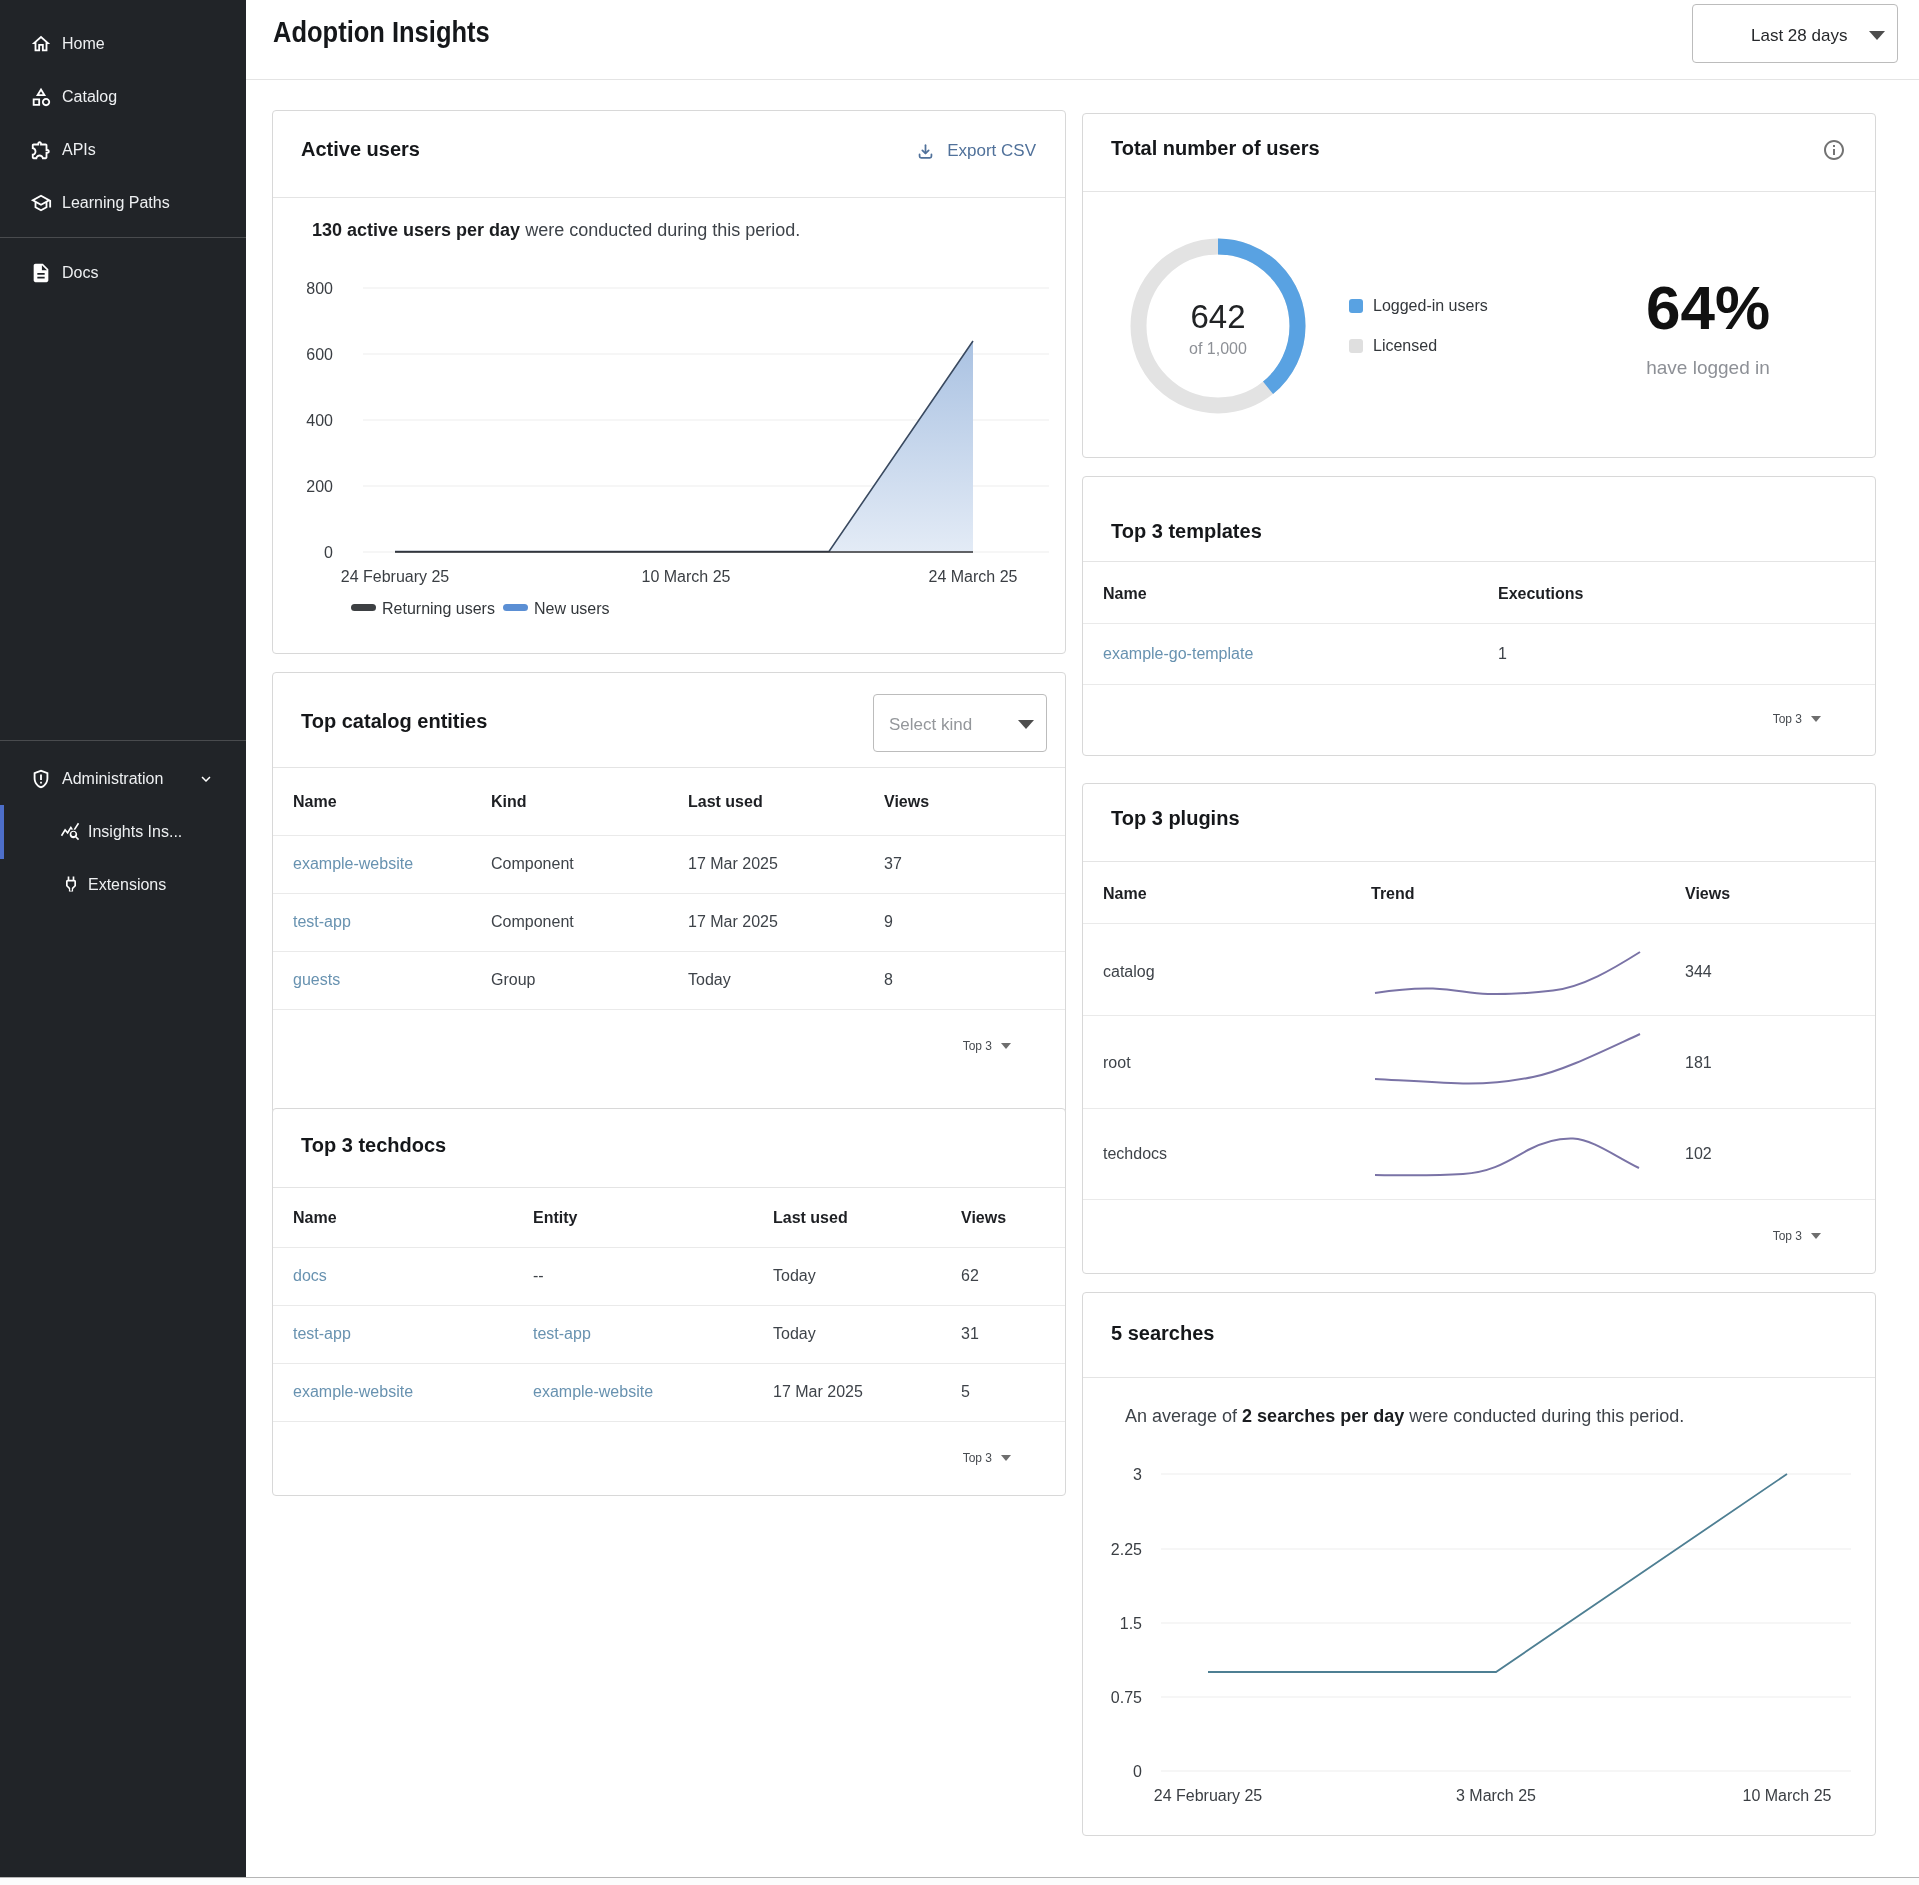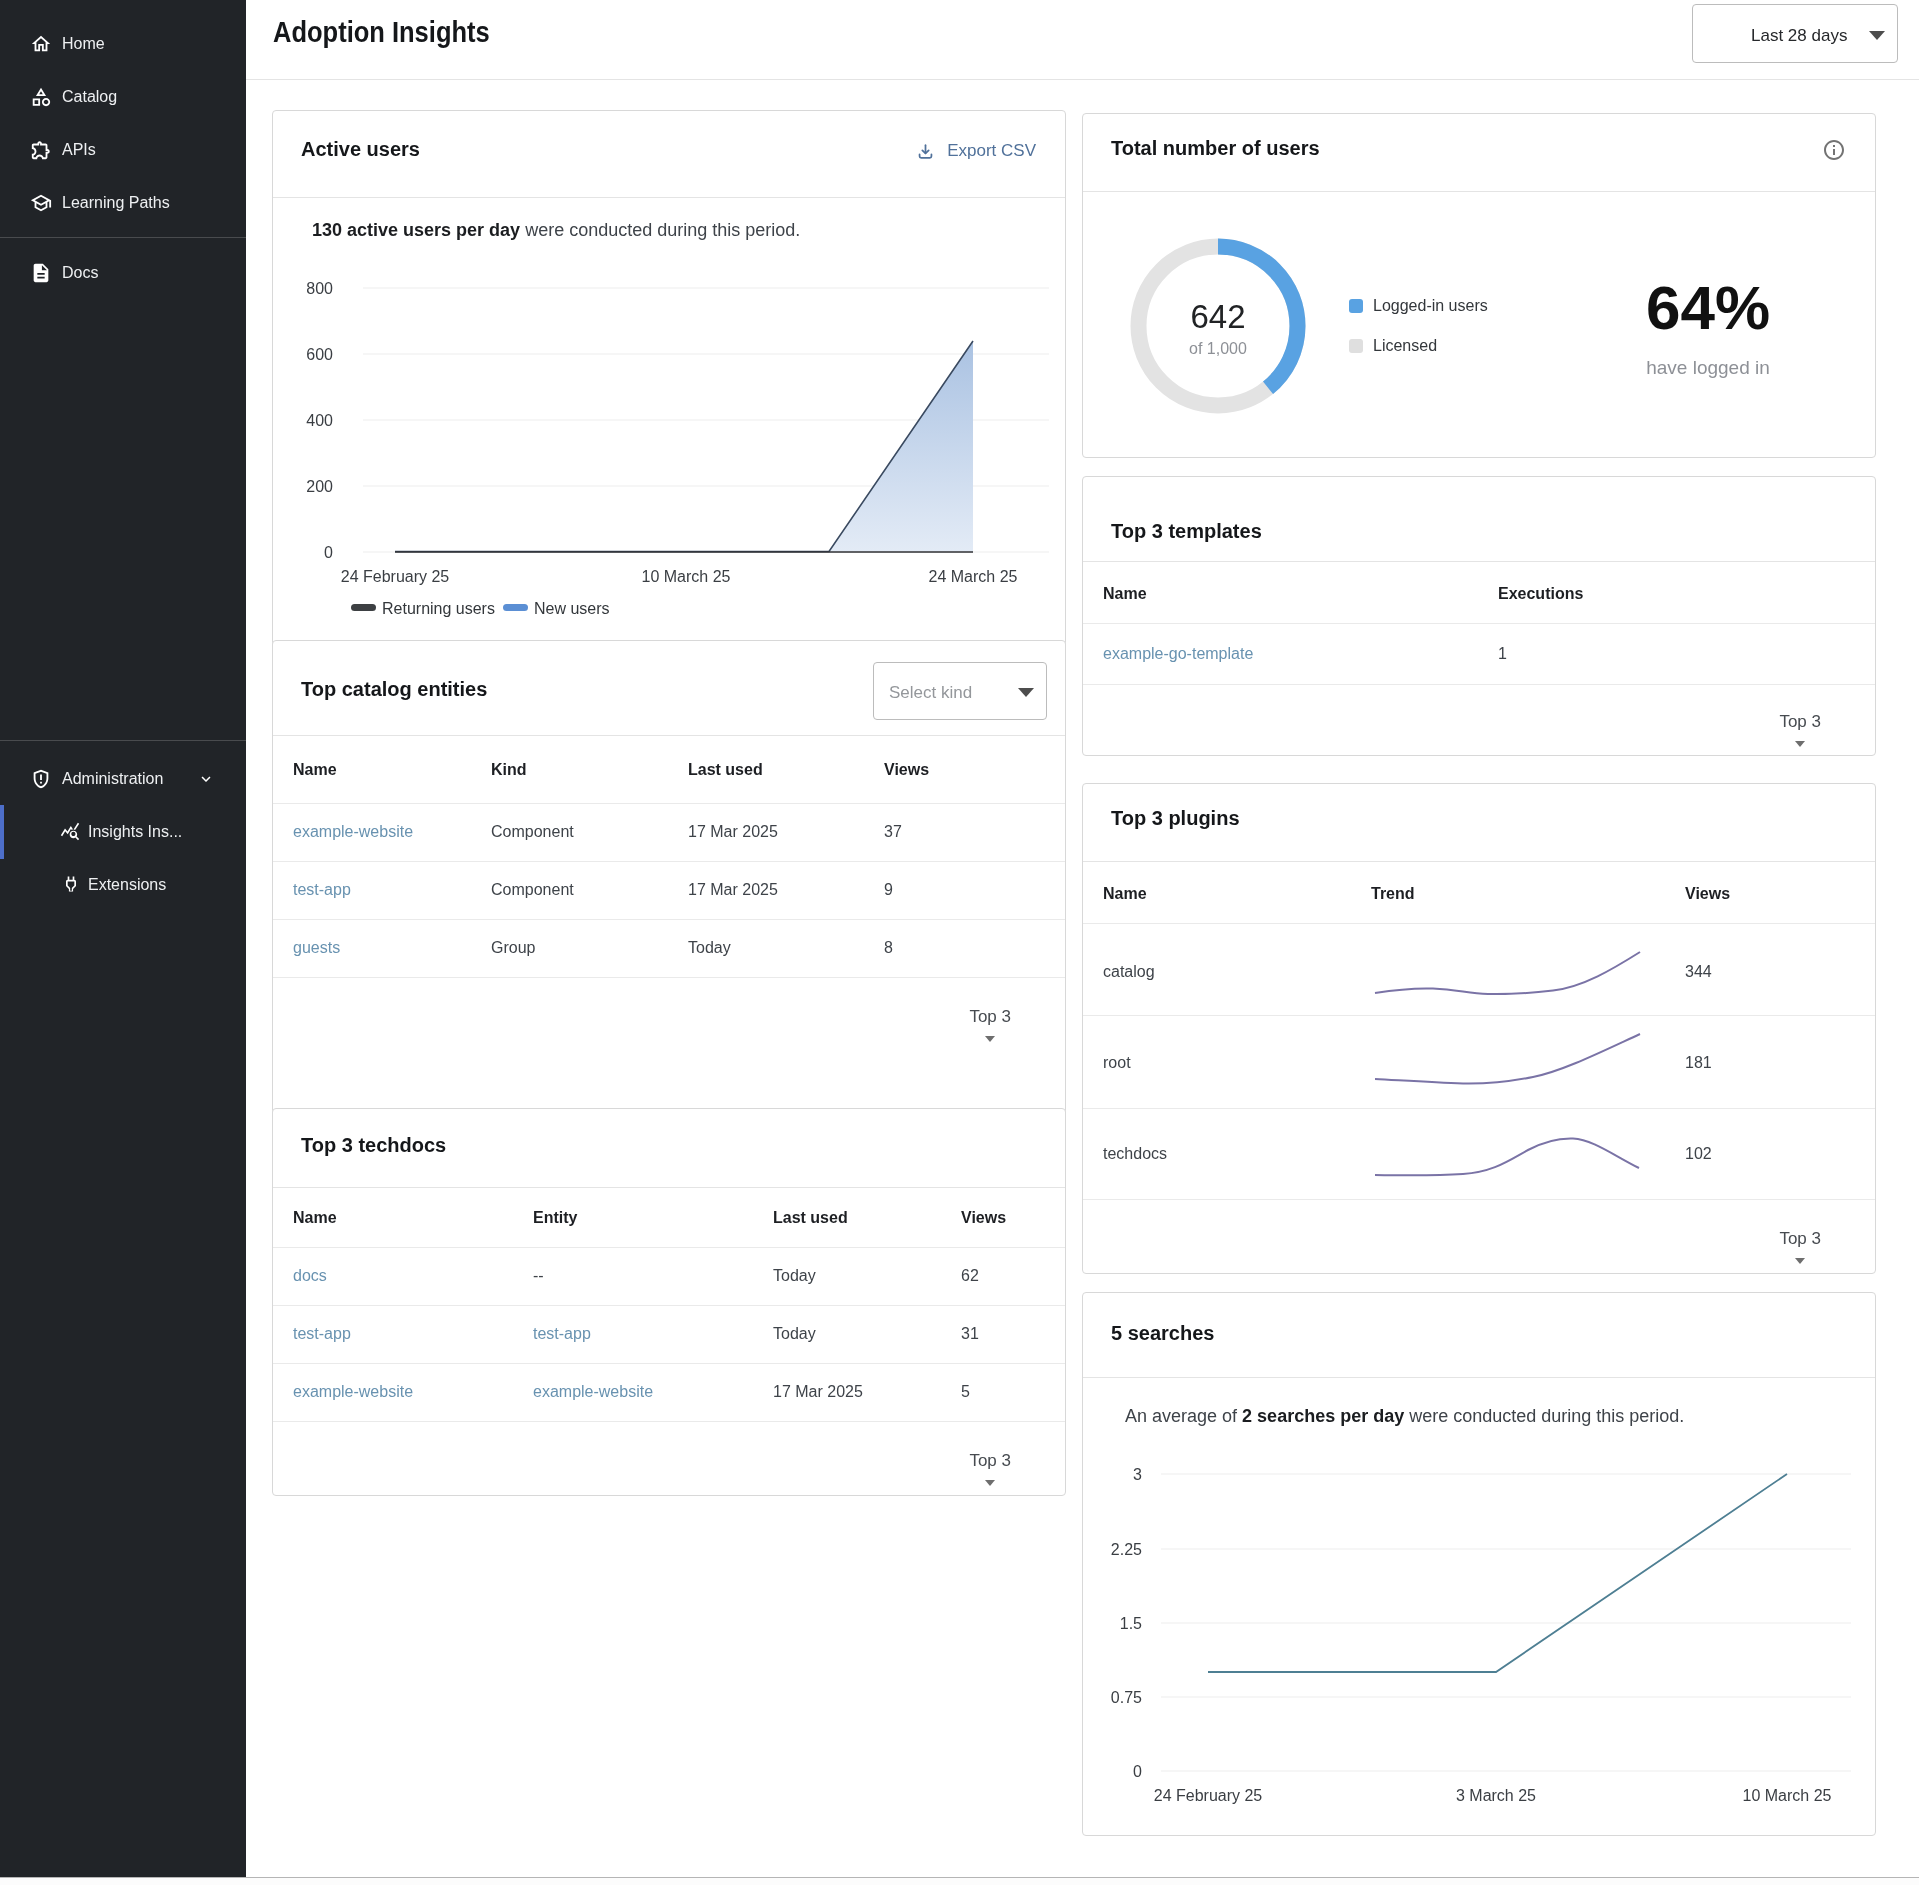--- a/index.html
+++ b/index.html
@@ -6,21 +6,21 @@
 html,body { width:1919px; height:1885px; }
 body { position:relative; font-family:"Liberation Sans",sans-serif; background:#fff; color:#17191c; overflow:hidden; }
 .abs { position:absolute; }
 .card { position:absolute; background:#fff; border:1px solid #d8d8d8; border-radius:4px; }
 .ctitle { position:absolute; font-size:20px; font-weight:bold; line-height:24px; color:#15171a; }
 .hdiv { position:absolute; left:0; right:0; height:1px; background:#e4e4e4; }
 .rdiv { position:absolute; left:0; right:0; height:1px; background:#eaeaea; }
 .th { position:absolute; font-size:16px; font-weight:bold; line-height:16px; color:#1d1f23; }
 .td { position:absolute; font-size:16px; line-height:16px; color:#3e4349; }
 .lnk { color:#6892b0; }
-.foot { position:absolute; display:flex; align-items:center; gap:9px; font-size:17px; color:#474b50;flex-direction:column; }
+.foot { position:absolute; display:flex; align-items:center; gap:9px; font-size:12px; color:#474b50; }
 .car { width:0; height:0; border-left:5.5px solid transparent; border-right:5.5px solid transparent; border-top:6.5px solid #6e6e6e; }
 .car2 { position:absolute; width:0; height:0; border-left:8px solid transparent; border-right:8px solid transparent; border-top:9px solid #4d4d4d; }
 .sideitem { position:absolute; font-size:16px; line-height:16px; color:#eef0f2; }
 .sel { position:absolute; background:#fff; border:1px solid #bcbcbc; border-radius:4px; }
 </style>
 </head>
 <body>
 
 <div class="abs" id="sidebar" style="left:0;top:0;width:246px;height:1877px;background:#212428;">
 
@@ -119,21 +119,21 @@
       <text x="395" y="311">10 March 25</text>
       <text x="682" y="311">24 March 25</text>
     </g>
     <rect x="60" y="333" width="25" height="7" rx="3.5" fill="#3d4043"></rect>
     <text x="91" y="343" font-size="16" fill="#33373b">Returning users</text>
     <rect x="212" y="333" width="25" height="7" rx="3.5" fill="#5b8fd4"></rect>
     <text x="243" y="343" font-size="16" fill="#33373b">New users</text>
   </svg>
 </div>
 
-<div class="card" style="left:272px;top:640px;width:794px;height:519px;padding-left:32px;">
+<div class="card" style="left:272px;top:672px;width:794px;height:519px;padding-left:32px;">
   <div class="ctitle" style="left:28px;top:36px;">Top catalog entities</div>
   <div class="sel" style="left:600px;top:21px;width:174px;height:58px;">
     <div class="abs" style="left:15px;top:20px;font-size:17px;color:#94979b;">Select kind</div>
     <div class="car2" style="right:12px;top:25px;"></div>
   </div>
   <div class="hdiv" style="top:94px;"></div>
   <div class="th" style="left:20px;top:121px;">Name</div>
   <div class="th" style="left:218px;top:121px;">Kind</div>
   <div class="th" style="left:415px;top:121px;">Last used</div>
   <div class="th" style="left:611px;top:121px;">Views</div>

